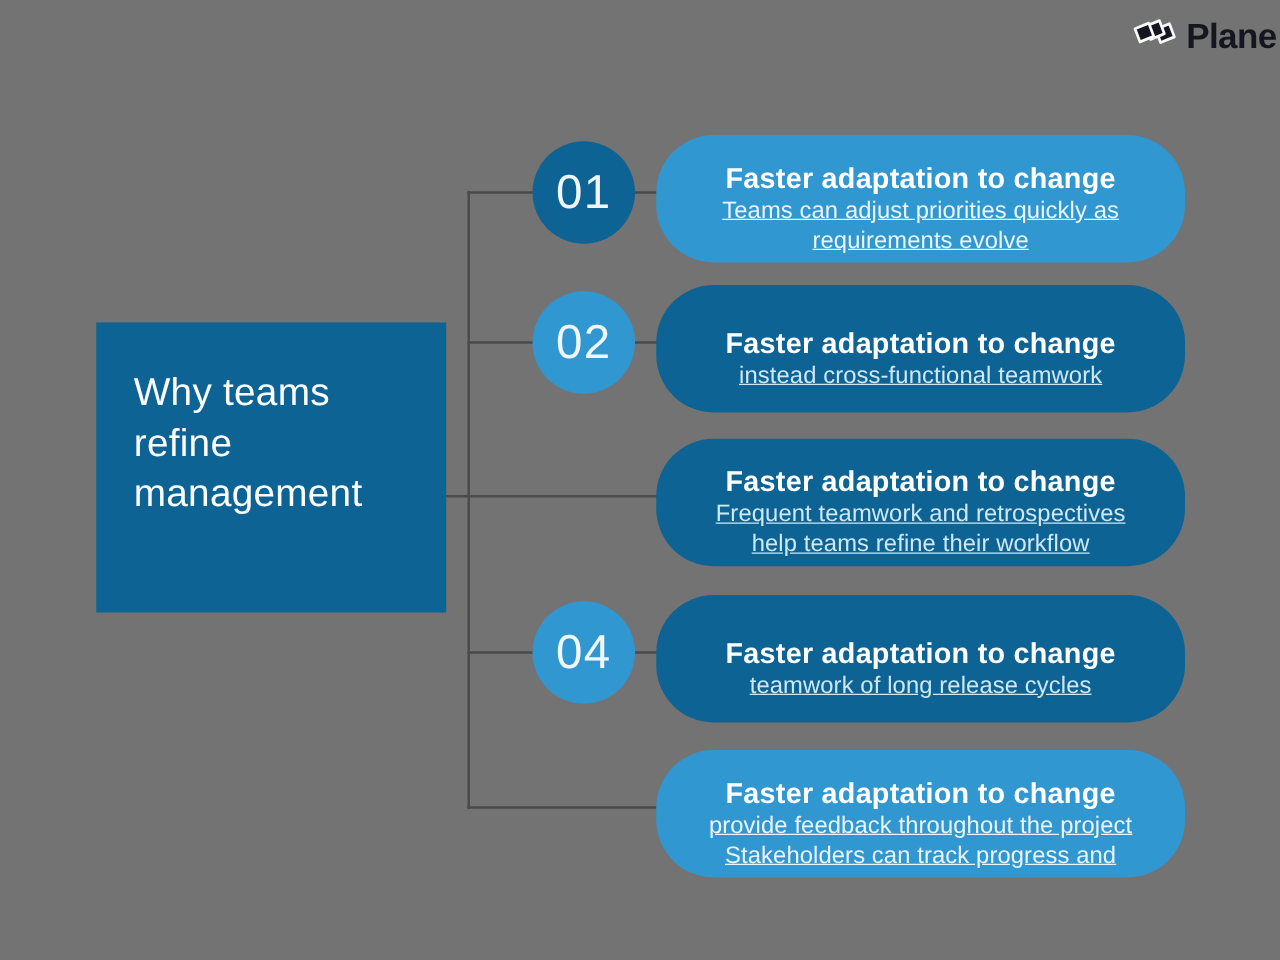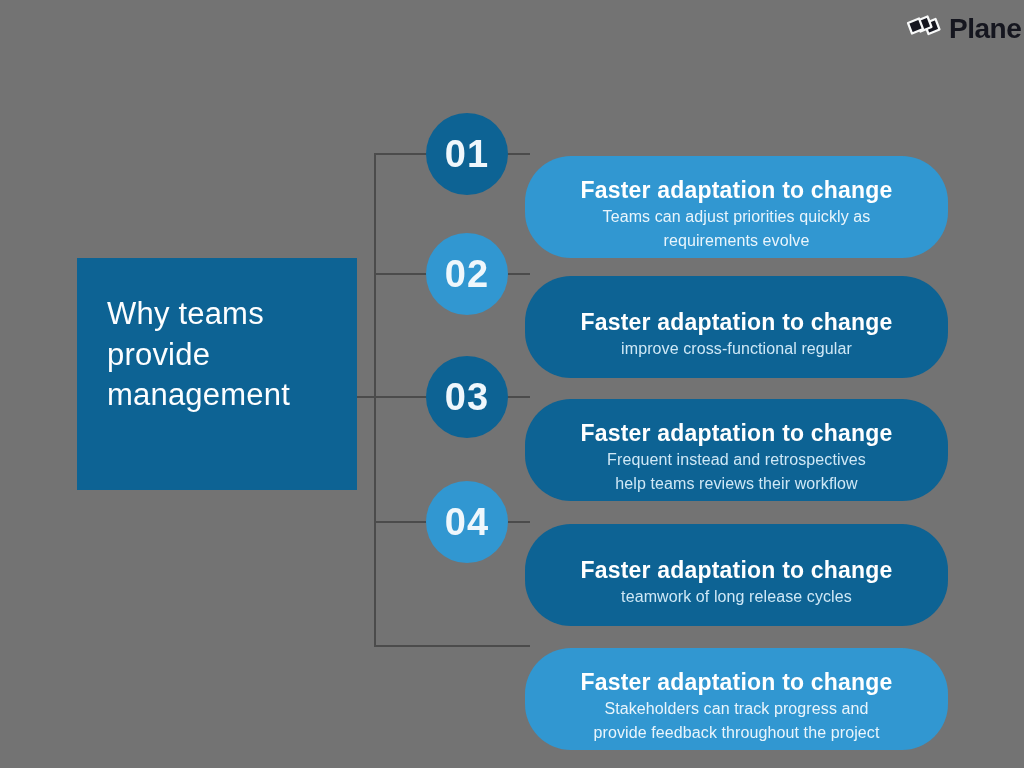--- a/index.html
+++ b/index.html
@@ -35,33 +35,33 @@
   .h.r1{top:153px;} .h.r2{top:273px;} .h.r3{top:396px;} .h.r4{top:521px;} .h.r5{top:645px;}
 
   
   .row{position:absolute;left:0;width:1024px;height:102px;}
   .row.r1{top:108px;} .row.r2{top:228px;} .row.r3{top:351px;} .row.r4{top:476px;} .row.r5{top:600px;}
 
   .circle{
     position:absolute;left:426px;top:5px;width:82px;height:82px;border-radius:50%;
     display:flex;align-items:center;justify-content:center;z-index:2;
   }
-  .circle .num{color:#eff7fc;font-size:38px;font-weight:700;letter-spacing:1px;}
+  .circle .num{color:#eff7fc;font-size:38px;font-weight:400;letter-spacing:1px;}
   .circle.theme-dark{background:#0d6394;}
   .circle.theme-light{background:#3197d1;justify-content:center;}
 
   .card{
     position:absolute;left:525px;top:0;width:423px;height:102px;border-radius:46px;
     box-sizing:border-box;display:flex;flex-direction:column;align-items:center;justify-content:center;
-    text-align:center;z-index:2;padding:22px 26px 8px 26px;margin-top:48px;
+    text-align:center;z-index:2;padding:22px 26px 8px 26px;
   }
   .card.theme-dark{background:#0d6394;}
   .card.theme-light{background:#3197d1;}
   .card-title{color:#ffffff;font-size:23px;font-weight:700;line-height:29px;letter-spacing:0.2px;}
-  .card-desc{font-size:16px;font-weight:400;line-height:24px;letter-spacing:0.1px;}
+  .card-desc{font-size:19px;font-weight:400;line-height:24px;letter-spacing:0.1px;text-decoration:underline;}
   .card.theme-dark .card-desc{color:#cfe8f6;}
   .card.theme-light .card-desc{color:#e9f5fc;}
 </style>
 </head>
 <body>
 
 <div class="canvas">
 
   <div class="brand">
     <svg class="brand-icon" viewBox="0 0 37 31">
@@ -69,21 +69,21 @@
         <path d="M19.5 10.5 L30.5 6 L34.5 16.5 L23.5 21 Z"></path>
         <path d="M11.5 8 L22.5 3.5 L26.5 14 L15.5 18.5 Z"></path>
         <path d="M3 5.5 L14 1 L18 11.5 L7 16 Z" transform="translate(0,4.5)"></path>
       </g>
     </svg>
     <span class="brand-text">Plane</span>
   </div>
 
   <div class="title-box">
     <div class="title-line">Why teams</div>
-    <div class="title-line">provide</div>
+    <div class="title-line">refine</div>
     <div class="title-line">management</div>
   </div>
 
   <div class="line v"></div>
   <div class="line h r1"></div>
   <div class="line h r2"></div>
   <div class="line h r3 from-box"></div>
   <div class="line h r4"></div>
   <div class="line h r5"></div>
 
@@ -97,46 +97,43 @@
       <div class="card-desc">requirements evolve</div>
     </div>
   </div>
 
   <div class="row r2">
     <div class="circle theme-light">
       <span class="num">02</span>
     </div>
     <div class="card theme-dark">
       <div class="card-title">Faster adaptation to change</div>
-      <div class="card-desc">improve cross-functional regular</div>
+      <div class="card-desc">instead cross-functional teamwork</div>
     </div>
   </div>
 
   <div class="row r3">
-    <div class="circle theme-dark">
-      <span class="num">03</span>
-    </div>
     <div class="card theme-dark">
       <div class="card-title">Faster adaptation to change</div>
-      <div class="card-desc">Frequent instead and retrospectives</div>
-      <div class="card-desc">help teams reviews their workflow</div>
+      <div class="card-desc">Frequent teamwork and retrospectives</div>
+      <div class="card-desc">help teams refine their workflow</div>
     </div>
   </div>
 
   <div class="row r4">
     <div class="circle theme-light">
       <span class="num">04</span>
     </div>
     <div class="card theme-dark">
       <div class="card-title">Faster adaptation to change</div>
       <div class="card-desc">teamwork of long release cycles</div>
     </div>
   </div>
 
   <div class="row r5">
     <div class="card theme-light">
       <div class="card-title">Faster adaptation to change</div>
+      <div class="card-desc">provide feedback throughout the project</div>
       <div class="card-desc">Stakeholders can track progress and</div>
-      <div class="card-desc">provide feedback throughout the project</div>
     </div>
   </div>
 
 </div>
 
 </body></html>

